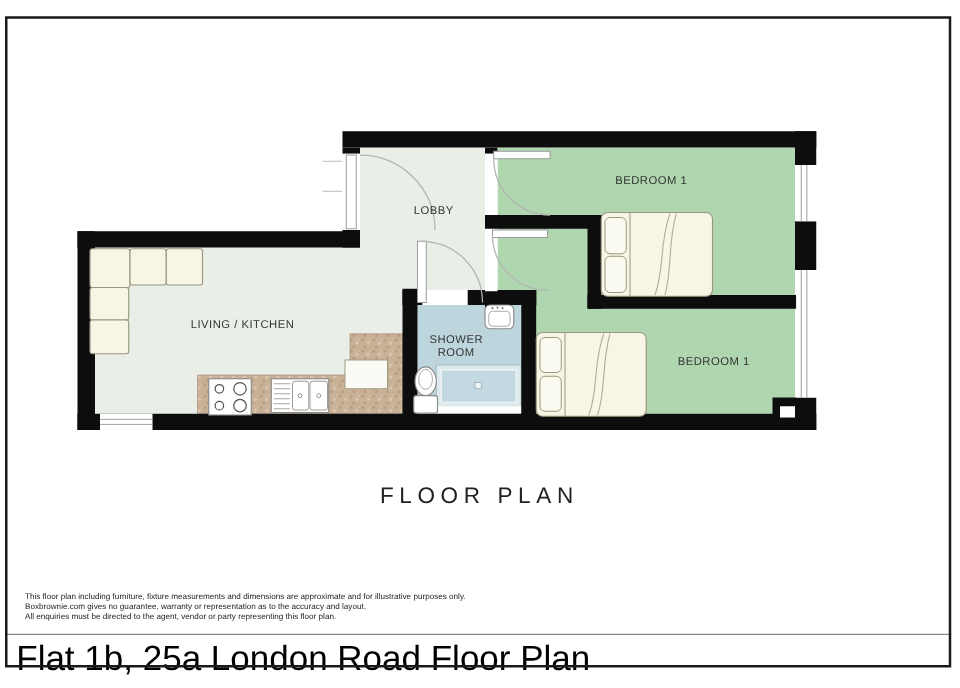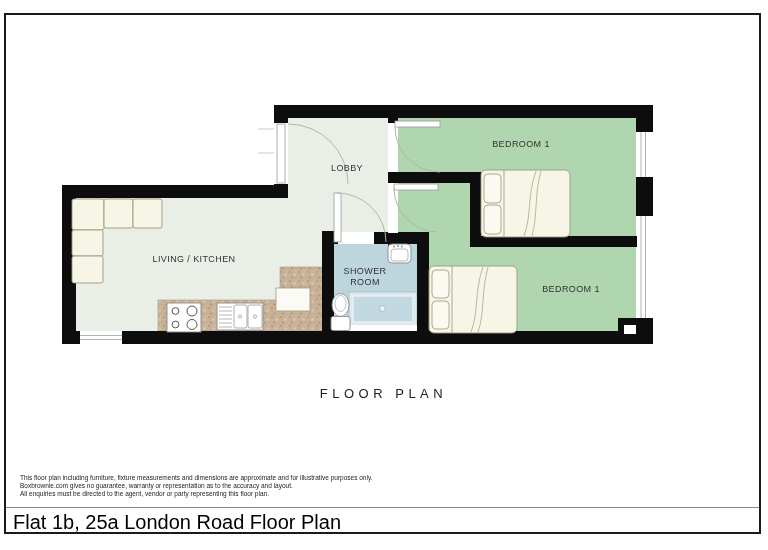--- a/index.html
+++ b/index.html
@@ -7,33 +7,33 @@
     position:relative;width:768px;height:550px;background:#ffffff;overflow:hidden;
     font-family:"Liberation Sans", sans-serif;
   }
   .page-frame{
     position:absolute;left:4px;top:13px;width:757px;height:521px;
     border:2px solid #1a1a1a;box-sizing:border-box;pointer-events:none;
   }
   .plan-svg{position:absolute;left:0;top:0;}
   .plan-heading{
     position:absolute;left:4px;top:386px;width:759px;text-align:center;
-    font-size:13px;letter-spacing:4.5px;color:#222;font-weight:400;
+    font-size:18px;letter-spacing:4.5px;color:#222;font-weight:400;
   }
   .disclaimer{
     position:absolute;left:20px;top:474px;width:420px;
     font-size:6.5px;line-height:8px;color:#222;
   }
   .title-separator{
     position:absolute;left:5px;top:507px;width:756px;height:0;
     border-top:1.5px solid #888;
   }
   .title-bar{
     position:absolute;left:13px;top:511px;width:740px;
-    font-size:20px;color:#000;
+    font-size:28px;color:#000;
   }
   svg text{
     font-family:"Liberation Sans", sans-serif;
     font-size:9px;fill:#333;letter-spacing:0.4px;
   }
 </style>
 </head>
 <body>
 
 <div class="page">

